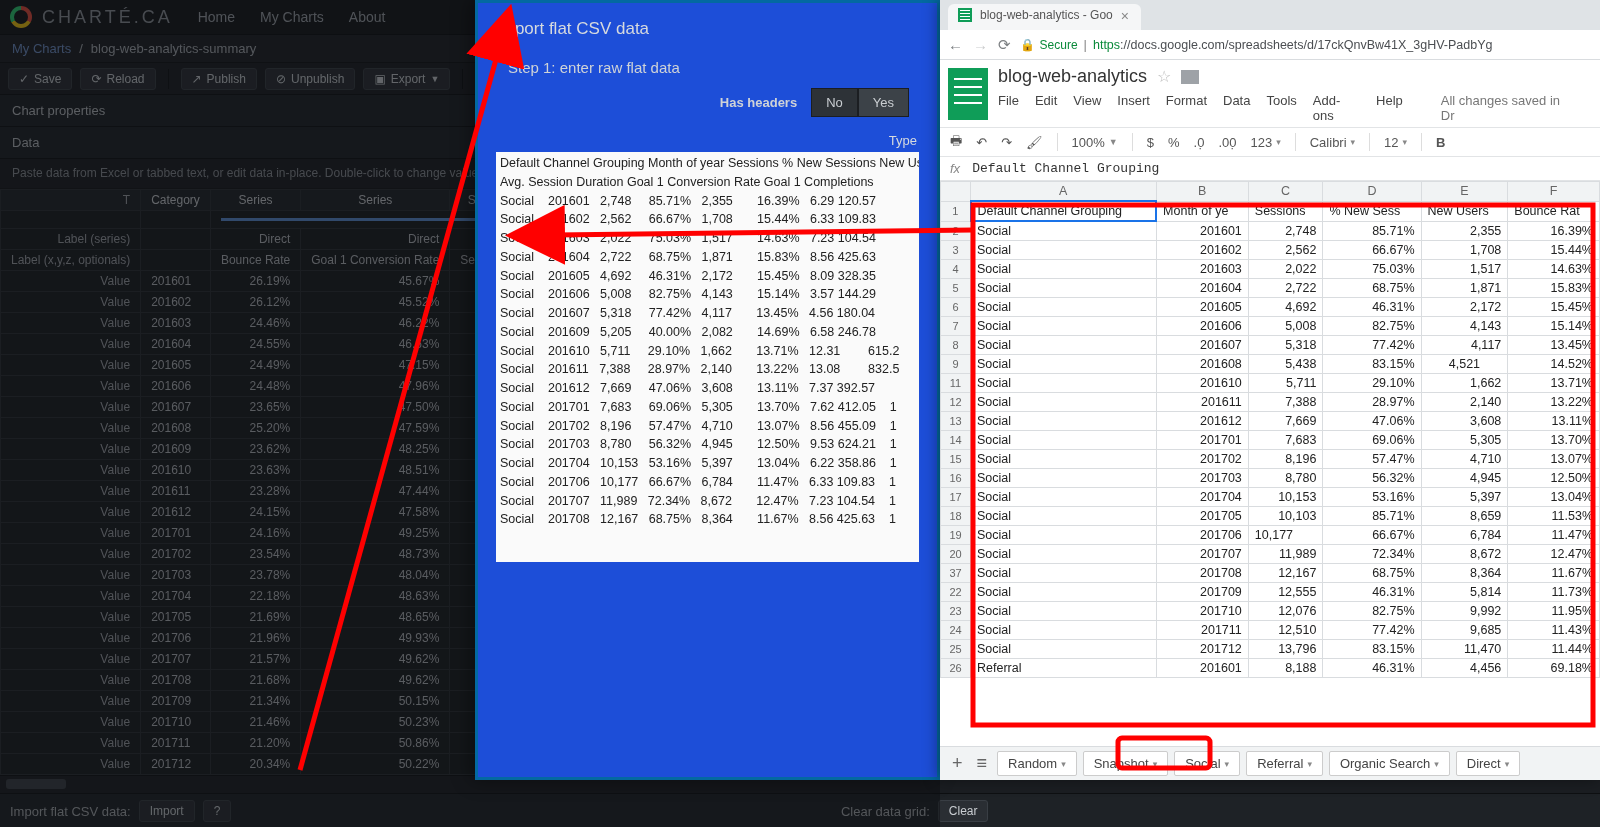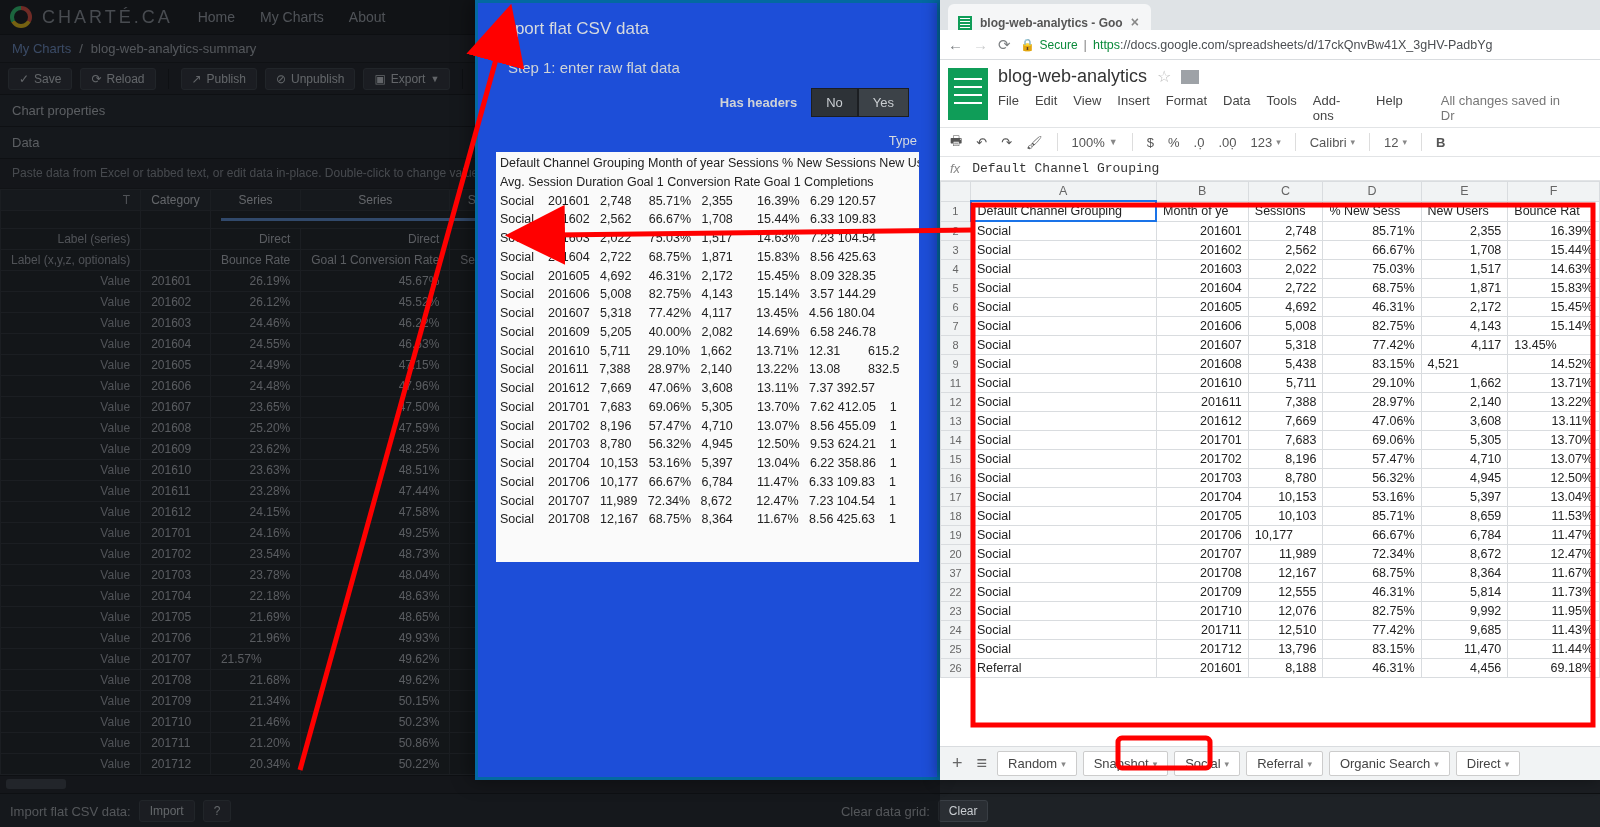--- a/index.html
+++ b/index.html
@@ -48,21 +48,21 @@
 .modal .toggle { display:flex; }
 .modal .toggle span { padding:6px 14px; background:#2d3237; color:#c9cdd1; font-size:13px; cursor:pointer; border:1px solid #1b1e22; }
 .modal .toggle span.active { background:#3c4248; }
 .modal .typebar { text-align:right; padding:6px 20px 4px 0; color:#d6dade; font-size:13px; }
 .modal .preview { margin:0 18px 0 18px; background:#fafafa; color:#222; height:410px; overflow:hidden; font-size:12.5px; line-height:1.5; padding:2px 4px; font-family:Arial,sans-serif; }
 .modal .preview .line { white-space:nowrap; }
 
 
 .chrome { position:absolute; left:940px; top:0; width:660px; height:780px; background:#fff; z-index:20; box-shadow:-2px 0 14px rgba(0,0,0,.4); font-family:Arial,sans-serif; color:#222; display:flex; flex-direction:column; }
 .tabstrip { height:30px; background:#dfe3e6; display:flex; align-items:flex-end; padding-left:8px; }
-.browtab { background:#f5f6f7; height:26px; border-radius:6px 6px 0 0; padding:4px 12px 0 10px; display:flex; align-items:flex-end; gap:8px; font-size:12px; color:#555; min-width:160px;font-weight:bold; }
+.browtab { background:#f5f6f7; height:26px; border-radius:6px 6px 0 0; padding:4px 12px 0 10px; display:flex; align-items:flex-start; gap:8px; font-size:12px; color:#555; min-width:160px; }
 .browtab .sheets-ico { width:14px; height:14px; background:#0f9d58; position:relative; }
 .browtab .sheets-ico::after { content:""; position:absolute; left:2px; top:2px; width:10px; height:10px; background:repeating-linear-gradient(#fff 0 1px, transparent 1px 3px); }
 .browtab .x { color:#888; font-size:14px; }
 .addrbar { height:30px; border-bottom:1px solid #d9dcdf; display:flex; align-items:center; padding:0 8px; gap:10px; font-size:13px; }
 .addrbar .navico { color:#7c7f82; font-size:15px; cursor:pointer; }
 .addrbar .reload { font-size:15px; }
 .omni { flex:1; display:flex; align-items:center; gap:6px; height:22px; }
 .omni .secure { color:#0a8a3a; font-size:12px; display:flex; align-items:center; gap:4px; }
 .omni .url { color:#4b4e52; font-size:12.5px; white-space:nowrap; overflow:hidden; }
 
@@ -330,21 +330,21 @@
             <td class="rowlbl">Value</td>
             <td>201706</td>
             <td style="text-align:right">21.96%</td>
             <td style="text-align:right">49.93%</td>
             <td style="text-align:right">9498</td>
             <td></td>
           </tr>
           <tr>
             <td class="rowlbl">Value</td>
             <td>201707</td>
-            <td style="text-align:left">21.57%</td>
+            <td style="text-align:right">21.57%</td>
             <td style="text-align:right">49.62%</td>
             <td style="text-align:right">10262</td>
             <td></td>
           </tr>
           <tr>
             <td class="rowlbl">Value</td>
             <td>201708</td>
             <td style="text-align:right">21.68%</td>
             <td style="text-align:right">49.62%</td>
             <td style="text-align:right">10262</td>
@@ -596,29 +596,29 @@
             <td style="text-align:right">4,143</td>
             <td style="text-align:right">15.14%</td>
           </tr>
           <tr>
             <td class="rownum">8</td>
             <td>Social</td>
             <td style="text-align:right">201607</td>
             <td style="text-align:right">5,318</td>
             <td style="text-align:right">77.42%</td>
             <td style="text-align:right">4,117</td>
-            <td style="">13.45%</td>
+            <td style="text-align:right">13.45%</td>
           </tr>
           <tr>
             <td class="rownum">9</td>
             <td>Social</td>
             <td style="text-align:right">201608</td>
             <td style="text-align:right">5,438</td>
             <td style="text-align:right">83.15%</td>
-            <td style="text-align:left">4,521</td>
+            <td style="text-align:center">4,521</td>
             <td style="text-align:right">14.52%</td>
           </tr>
           <tr>
             <td class="rownum">11</td>
             <td>Social</td>
             <td style="text-align:right">201610</td>
             <td style="text-align:right">5,711</td>
             <td style="text-align:right">29.10%</td>
             <td style="text-align:right">1,662</td>
             <td style="text-align:right">13.71%</td>

